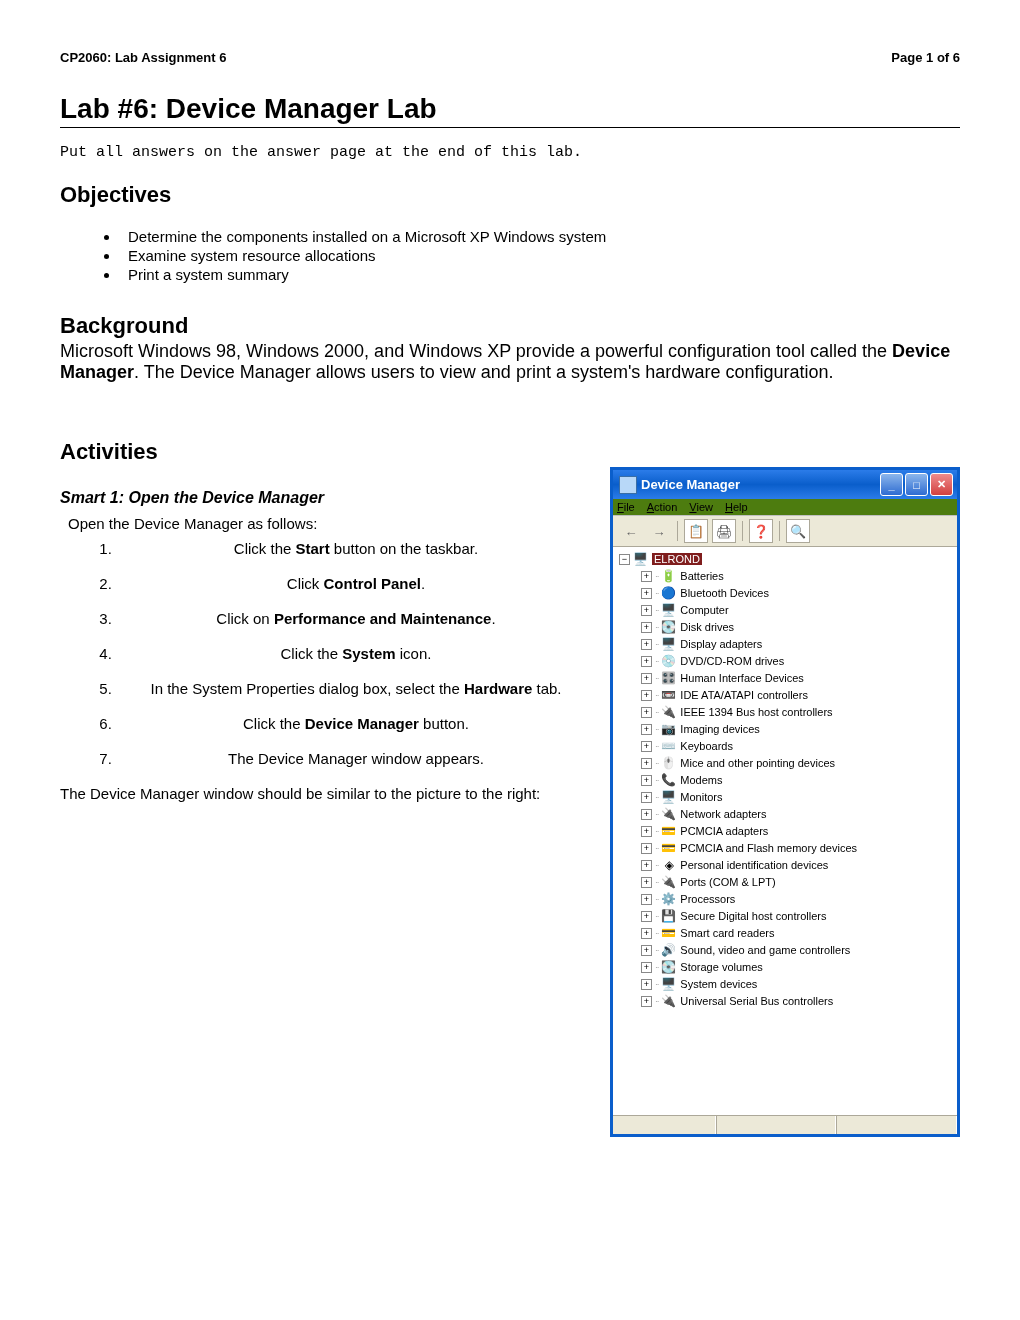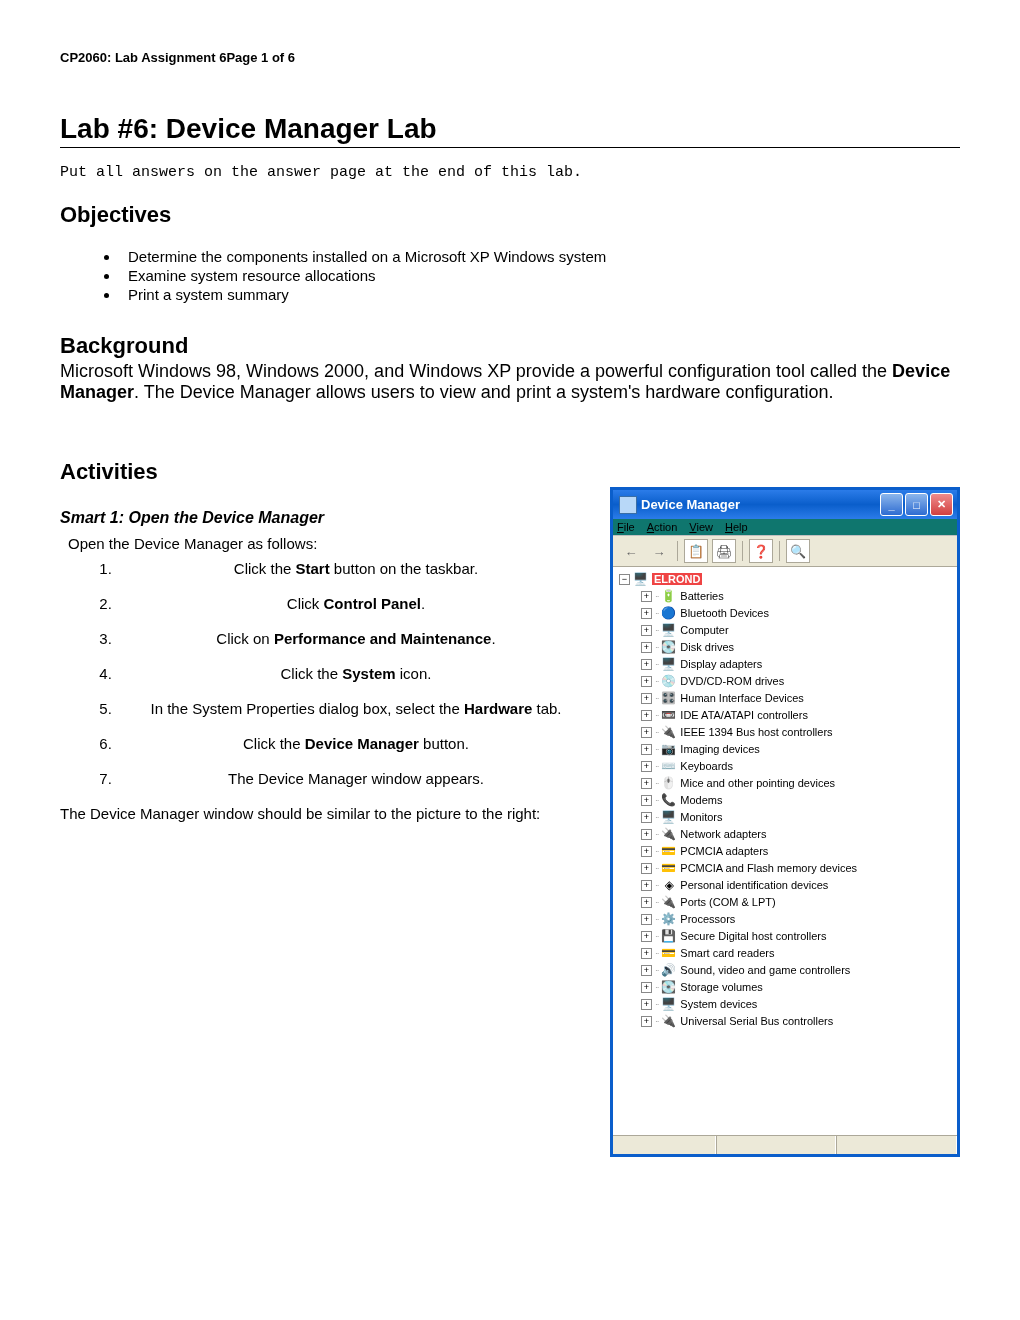--- a/index.html
+++ b/index.html
@@ -6,24 +6,24 @@
       font-family: Verdana, Arial, sans-serif;
       background: #fff;
       margin: 0;
       padding: 50px 60px;
       width: 1020px;
       box-sizing: border-box;
       color: #000;
     }
     .doc-header {
       display: flex;
-      justify-content: flex-start;
+      justify-content: space-between;
       font-weight: bold;
       font-size: 13px;
-      margin-bottom: 48px;
+      margin-bottom: 28px;
     }
     h1 {
       font-size: 28px;
       font-weight: bold;
       margin: 0 0 8px 0;
       border-bottom: 1px solid #000;
       padding-bottom: 2px;
     }
     .intro {
       font-size: 15px;
@@ -120,21 +120,21 @@
       align-items: center;
       justify-content: center;
       font-weight: bold;
       font-size: 11px;
       cursor: pointer;
     }
     .win-btn.min { background: linear-gradient(to bottom,#8cb6ec,#2e6cd1); color:#fff; }
     .win-btn.max { background: linear-gradient(to bottom,#8cb6ec,#2e6cd1); color:#fff; }
     .win-btn.close { background: linear-gradient(to bottom,#f08c8c,#d14040); color:#fff; }
     .dm-menubar {
-      background: #0f766e;
+      background: #4d7c0f;
       padding: 2px 4px;
       display: flex;
       gap: 12px;
       font-size: 11px;
       border-bottom: 1px solid #c0c0c0;
     }
     .dm-menubar span { cursor: pointer; }
     .dm-menubar .underline { text-decoration: underline; }
     .dm-toolbar {
       background: #ece9d8;
@@ -200,24 +200,23 @@
       display: flex;
       align-items: center;
       justify-content: center;
       font-size: 12px;
       flex-shrink: 0;
     }
     .root-row {
       padding-left: 4px;
     }
     .root-row .label {
-      background: #ef4444;
+      background: #7f1d1d;
       color: #fff;
       padding: 0 2px;
-      font-weight: bold;
     }
     .child-row { padding-left: 26px; }
     .dm-status {
       background: #ece9d8;
       height: 18px;
       border-top: 1px solid #aca899;
       display: flex;
     }
     .dm-status div {
       border-right: 1px solid #fff;

